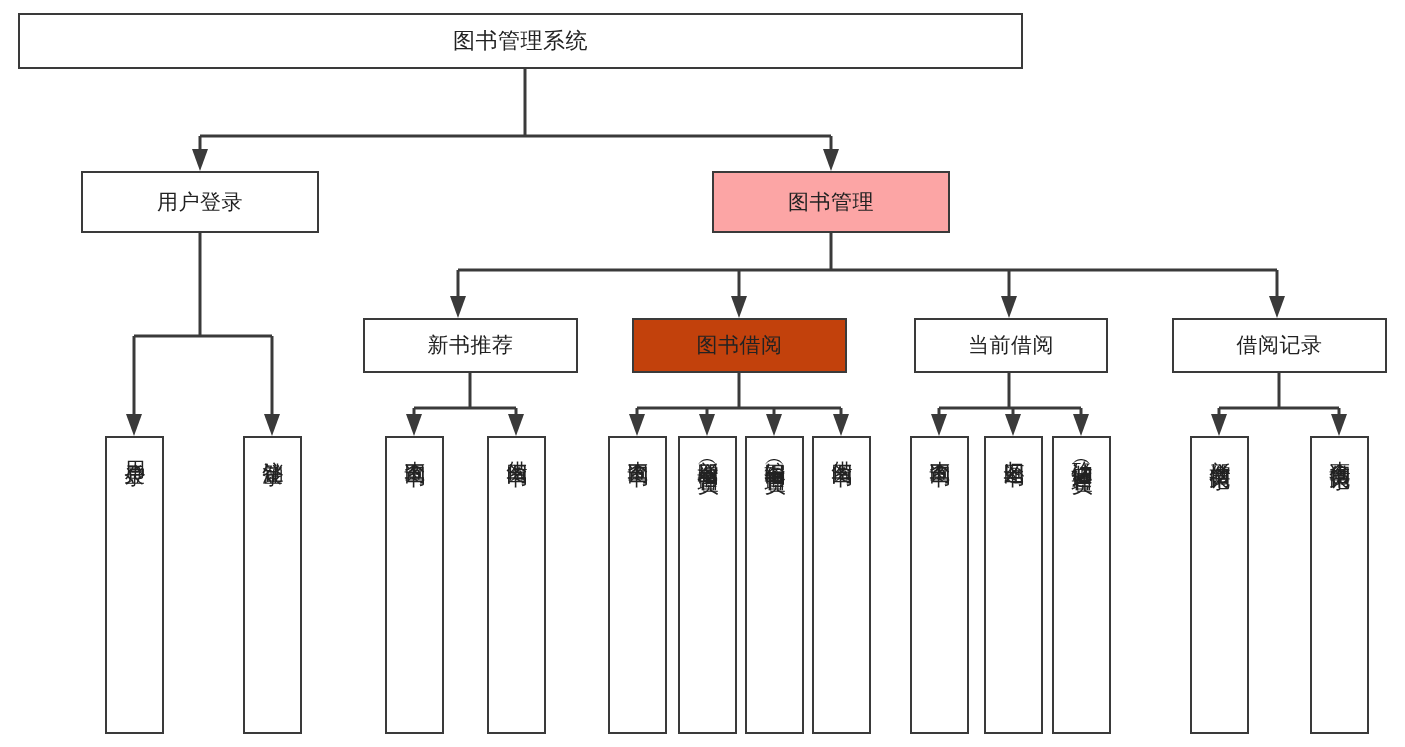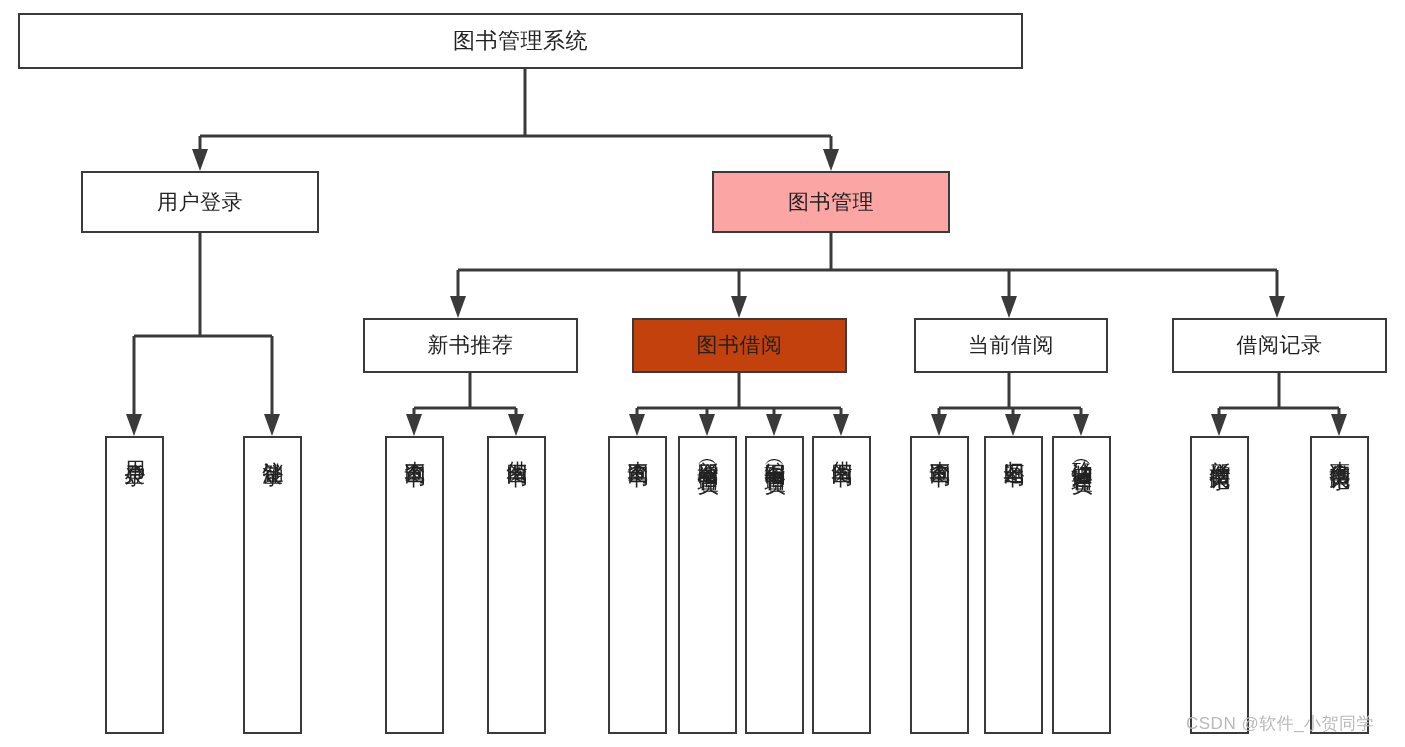--- a/index.html
+++ b/index.html
@@ -189,15 +189,14 @@
         <span class="label">确认归还（管理员）</span>
       </div>
       <div class="node vertical" style="left: 1190px; top: 436px; width: 59px; height: 298px; border-color: rgb(58, 58, 58); background: rgb(255, 255, 255); color: rgb(34, 34, 34);">
         <span class="label">新增借阅记录</span>
       </div>
       <div class="node vertical" style="left: 1310px; top: 436px; width: 59px; height: 298px; border-color: rgb(58, 58, 58); background: rgb(255, 255, 255); color: rgb(34, 34, 34);">
         <span class="label">查询借阅记录</span>
       </div>
     </div>
 
-  <div class="watermark">CSDN @软件_小贺同学</div>
 
 </div>
 
 </body></html>

